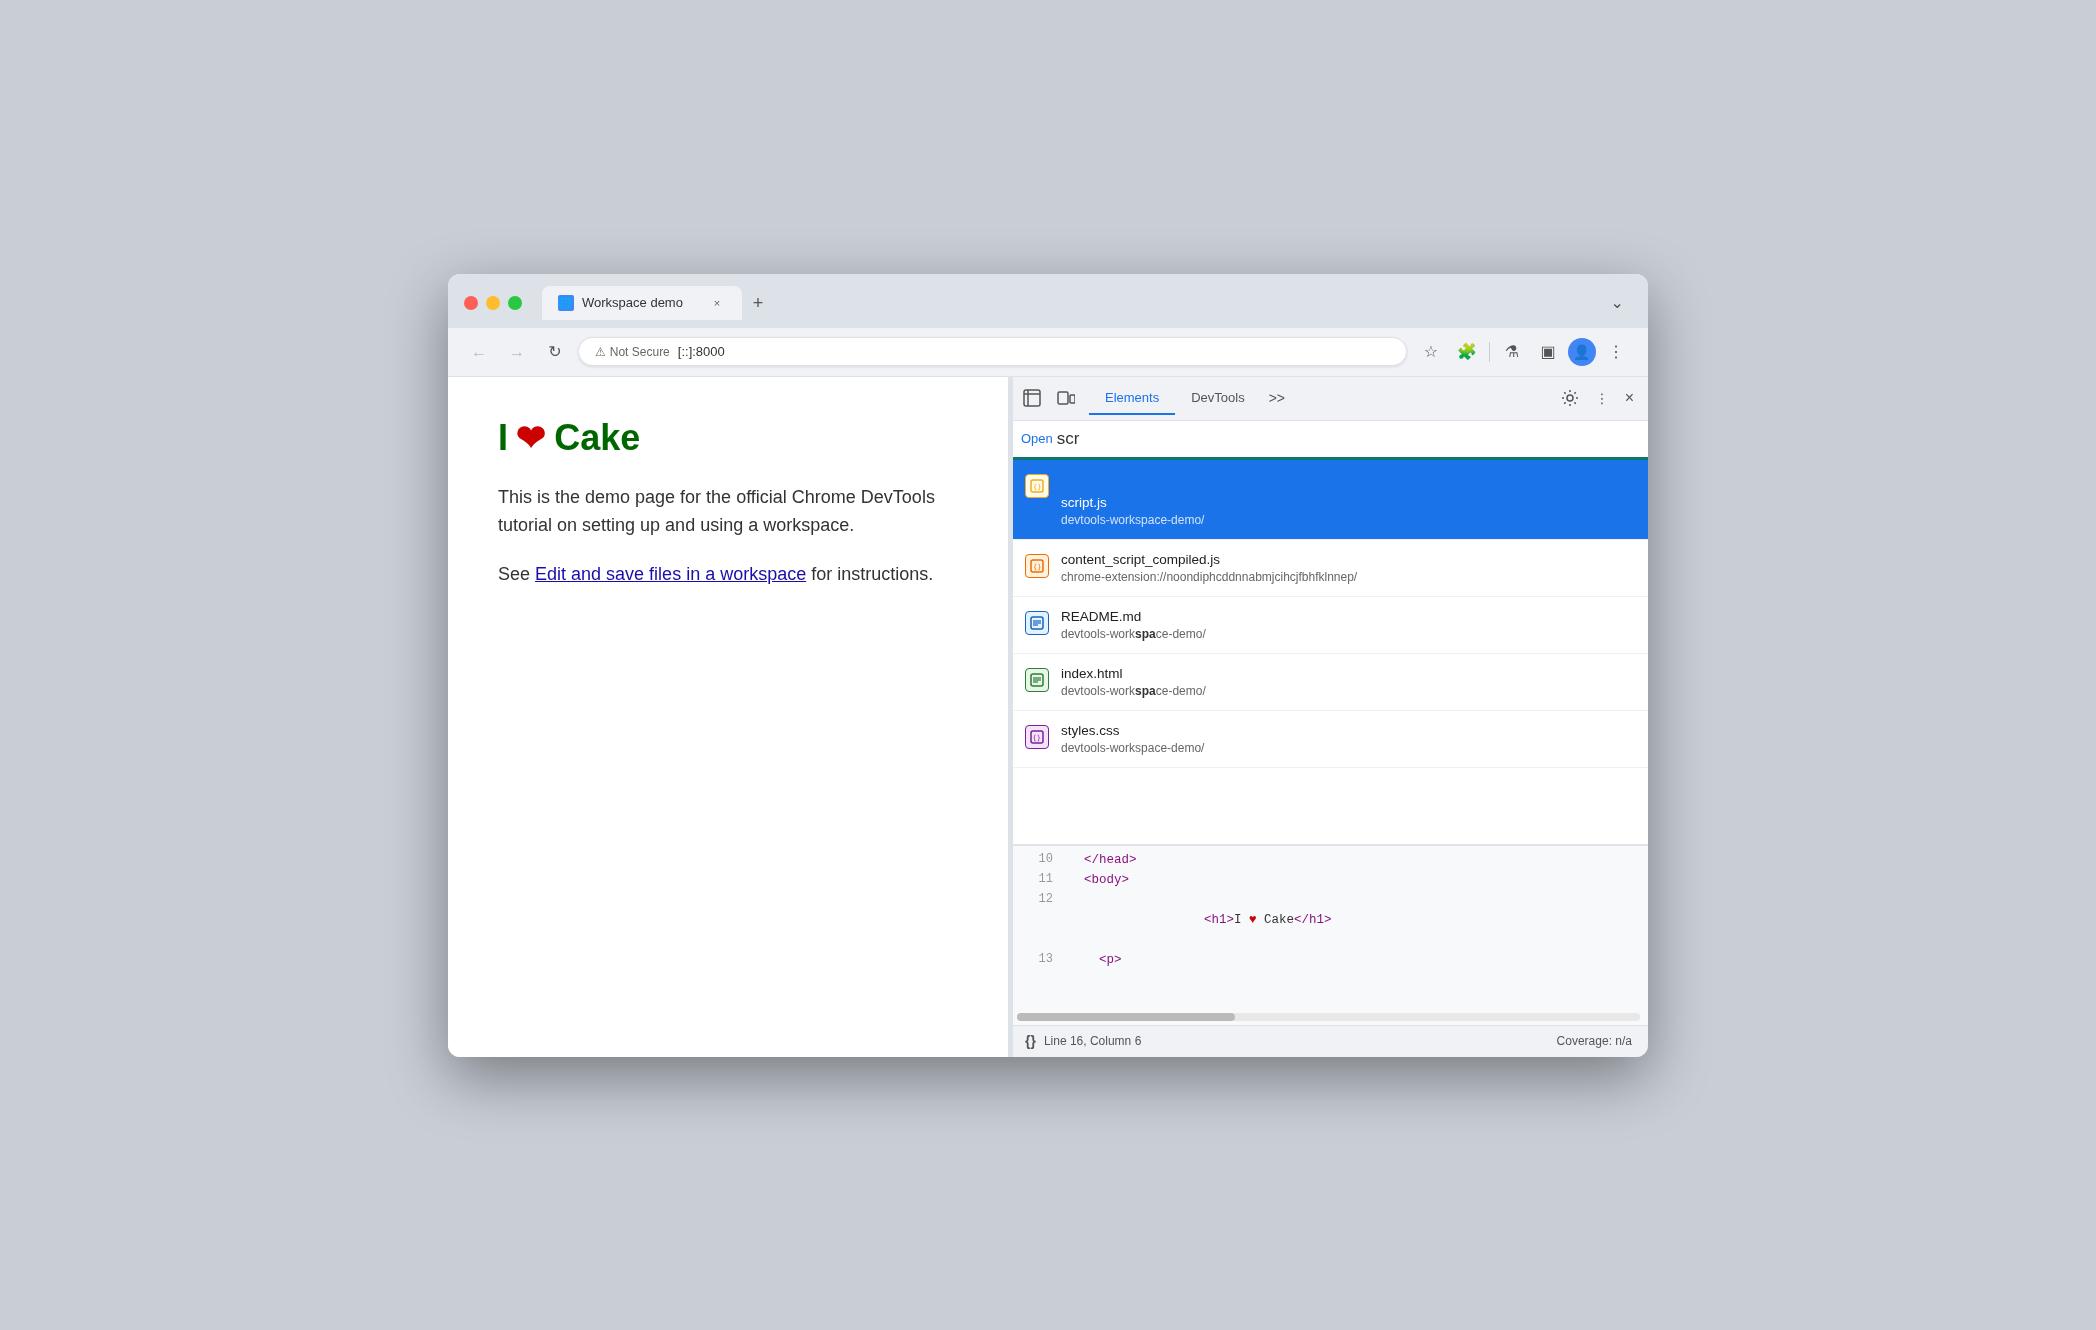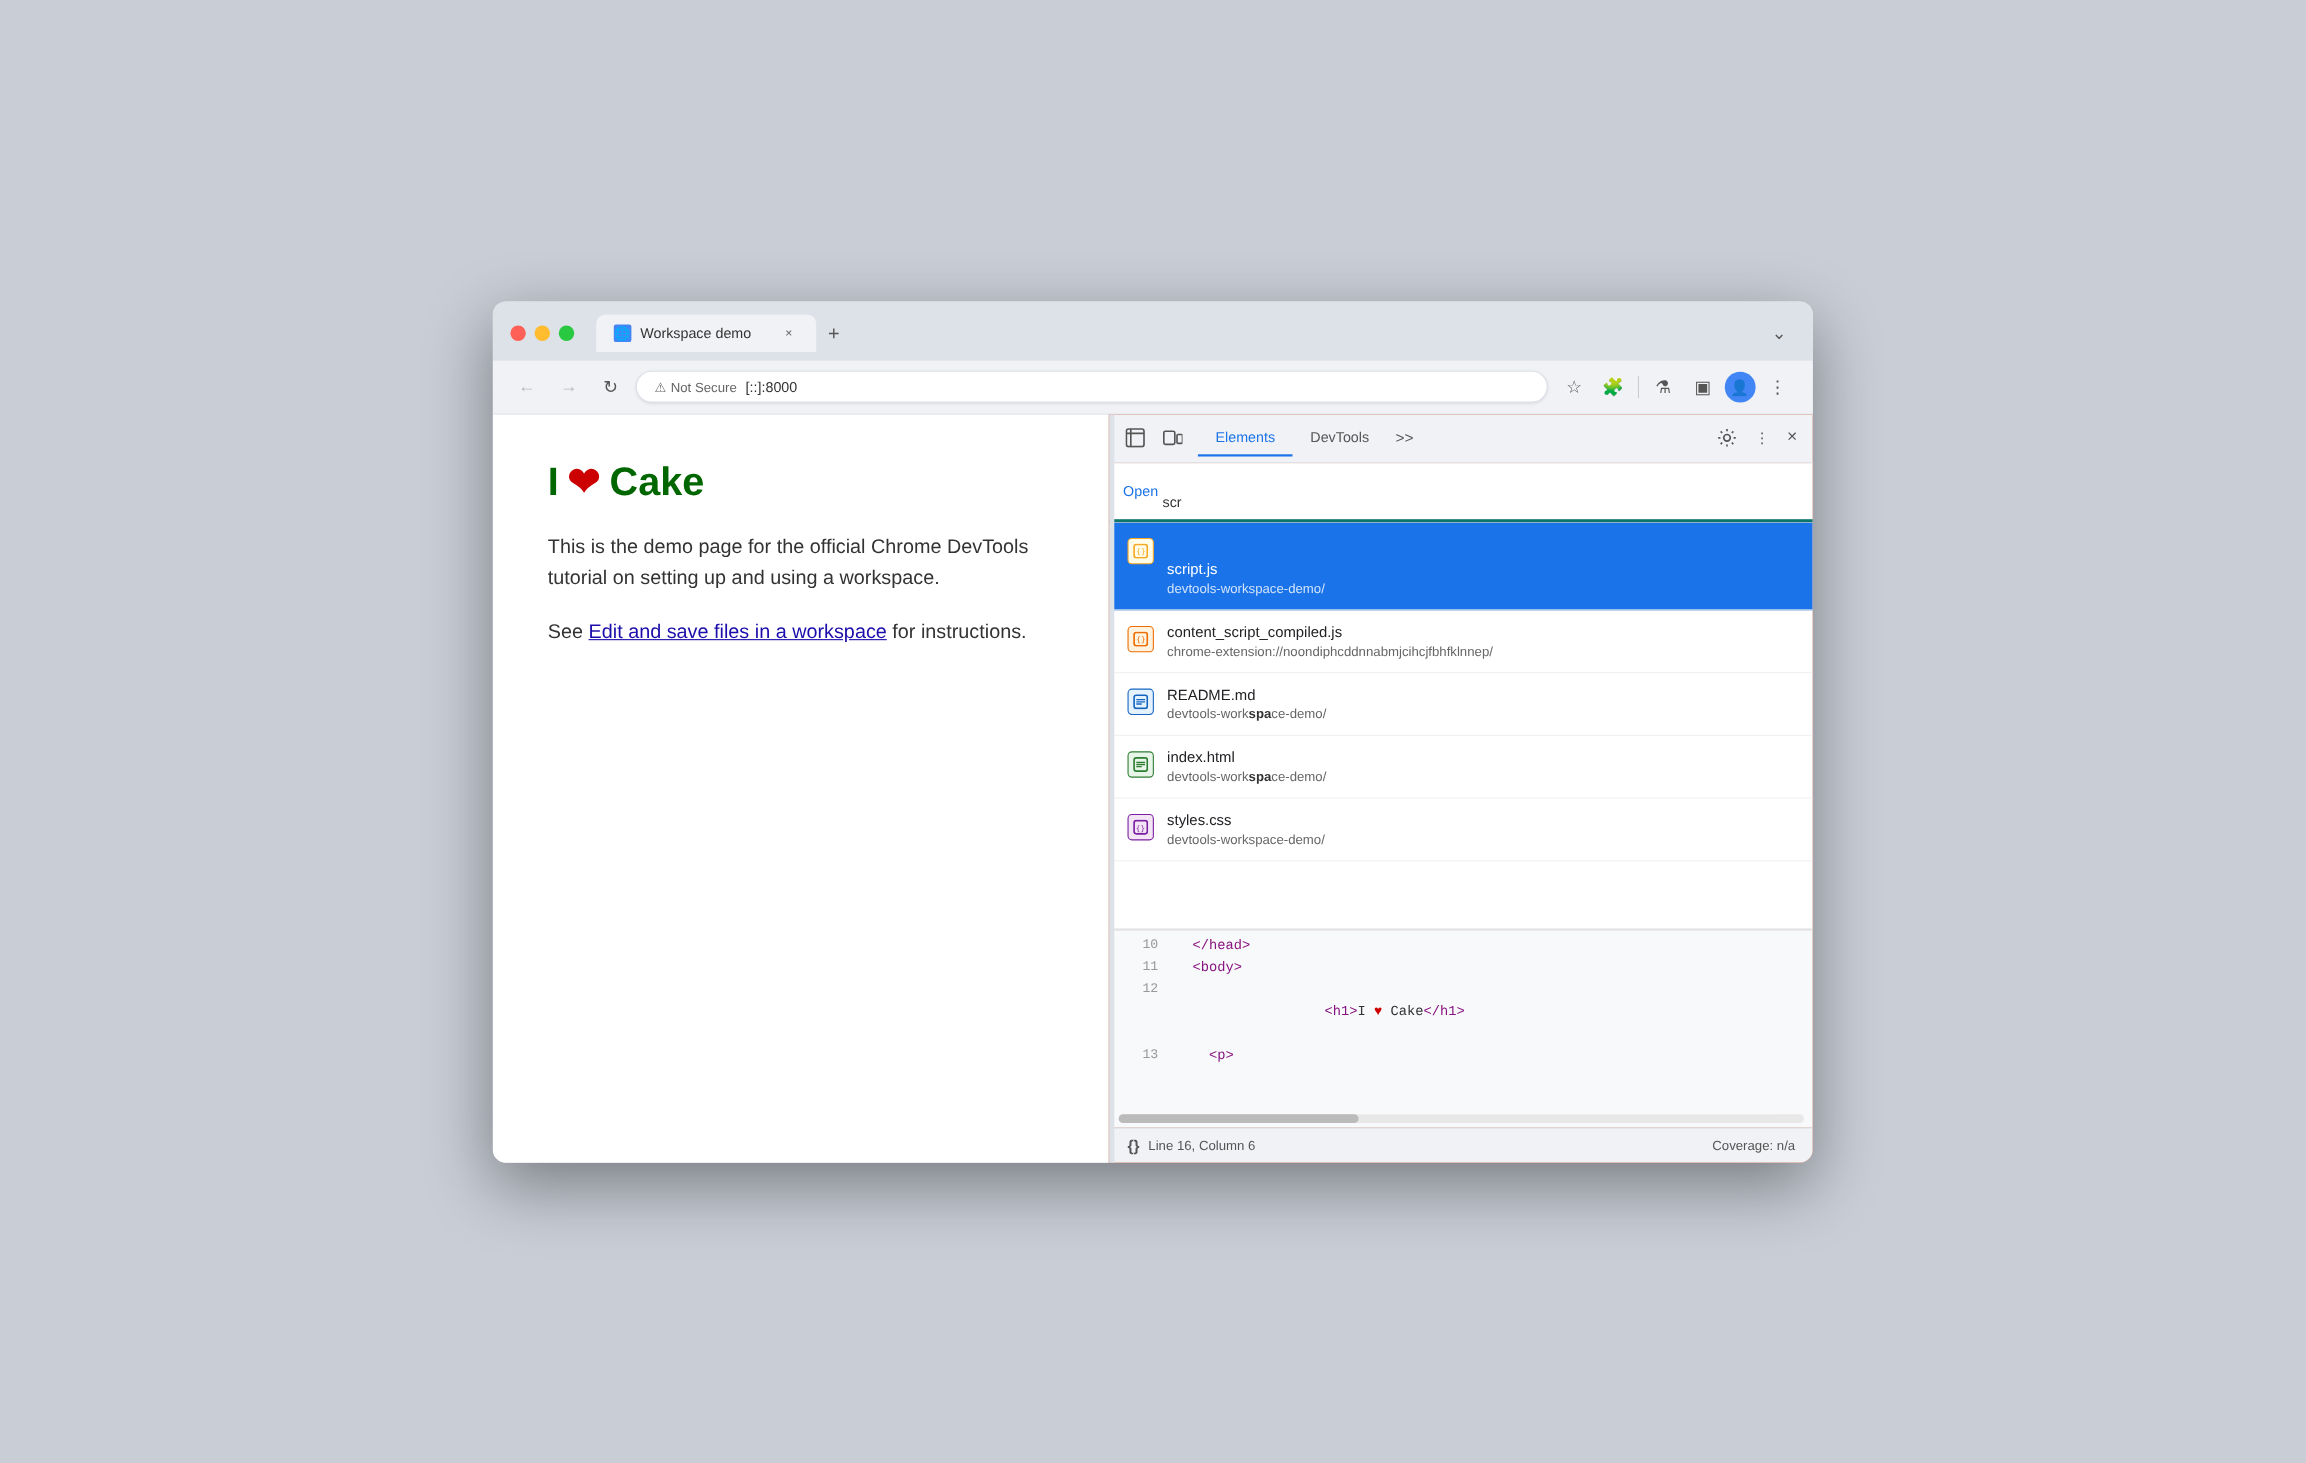--- a/index.html
+++ b/index.html
@@ -279,21 +279,21 @@
 
     .page-link {
       color: #1a0dab;
       text-decoration: underline;
       cursor: pointer;
     }
 
     
     .devtools-panel {
       width: 640px;
-      background: #c2410c;
+      background: #c4b5fd;
       border-left: 1px solid #dde1e8;
       display: flex;
       flex-direction: column;
       position: relative;
     }
 
     
     .devtools-toolbar {
       background: #f0f2f5;
       border-bottom: 1px solid #dde1e8;
@@ -362,26 +362,25 @@
 
     .open-file-label {
       color: #1a73e8;
       font-size: 13px;
       margin-right: 4px;
     }
 
     .open-file-input {
       border: none;
       outline: none;
-      font-size: 13px;
+      font-size: 17px;
       color: #333;
       flex: 1;
       background: transparent;
       caret-color: #333;
-      margin-top: 20px;
     }
 
     
     .file-list {
       background: white;
       flex: 1;
       overflow: auto;
       border-bottom: 1px solid #e0e3e8;
     }
 

